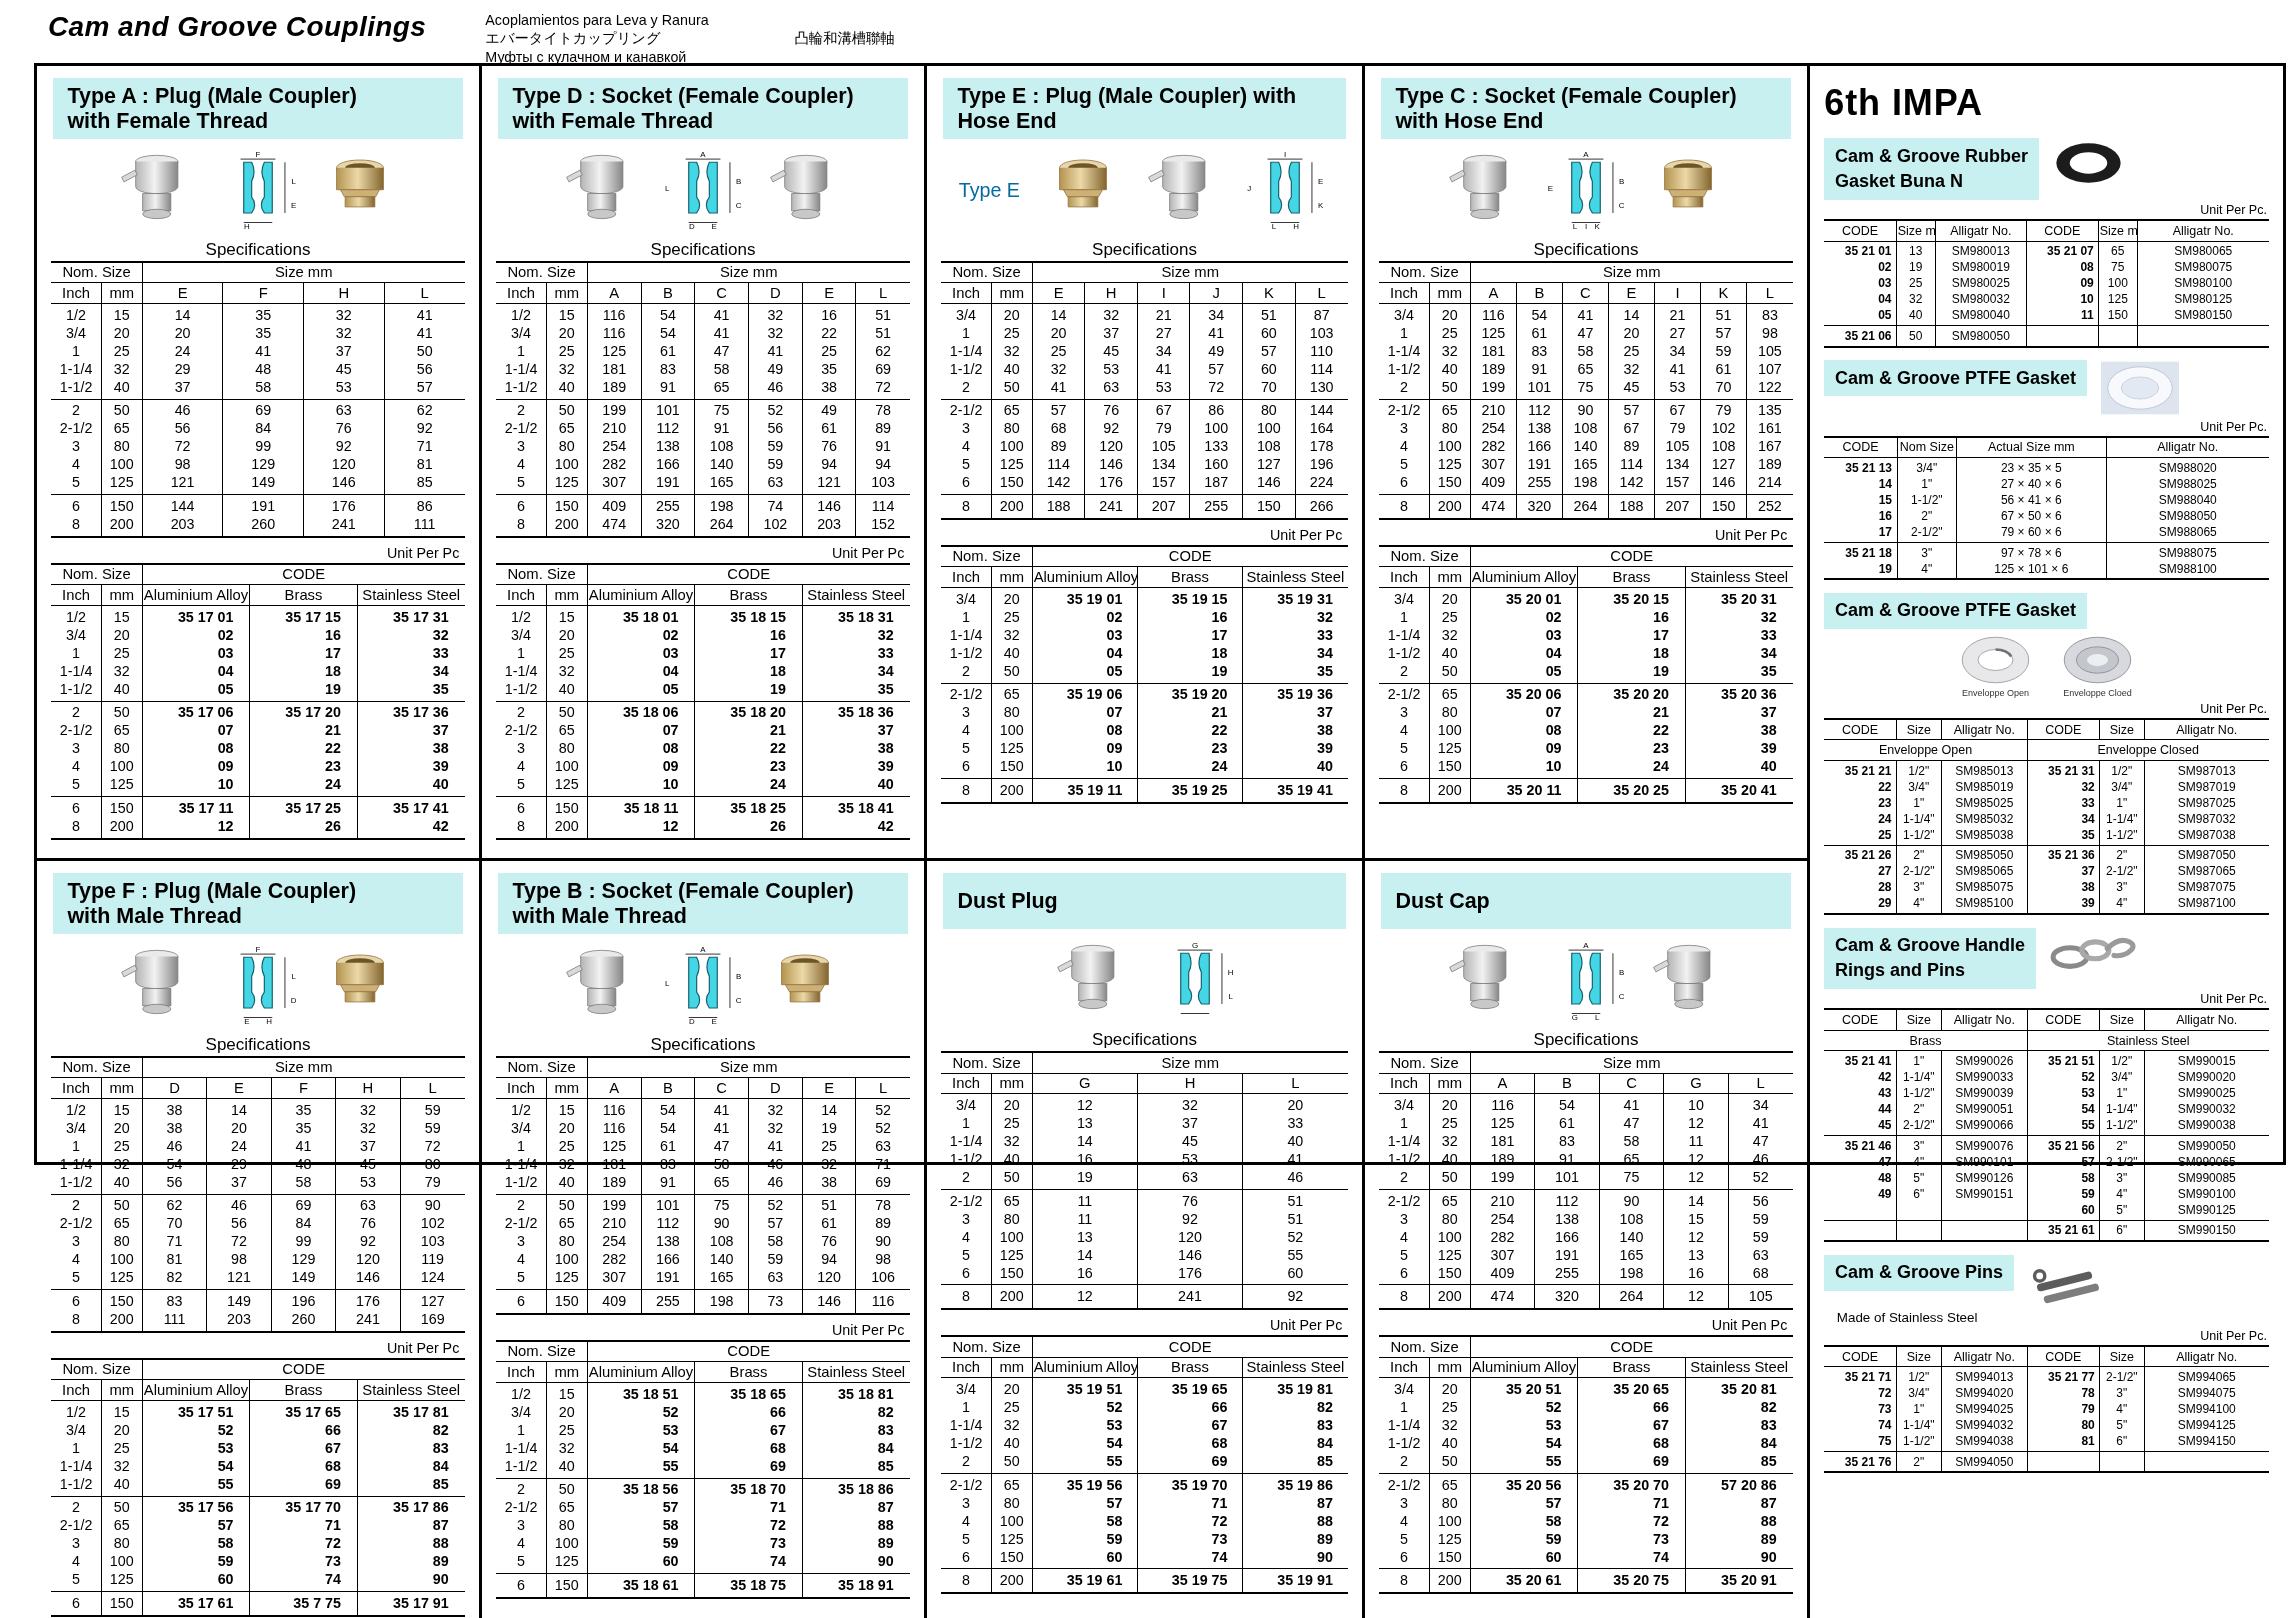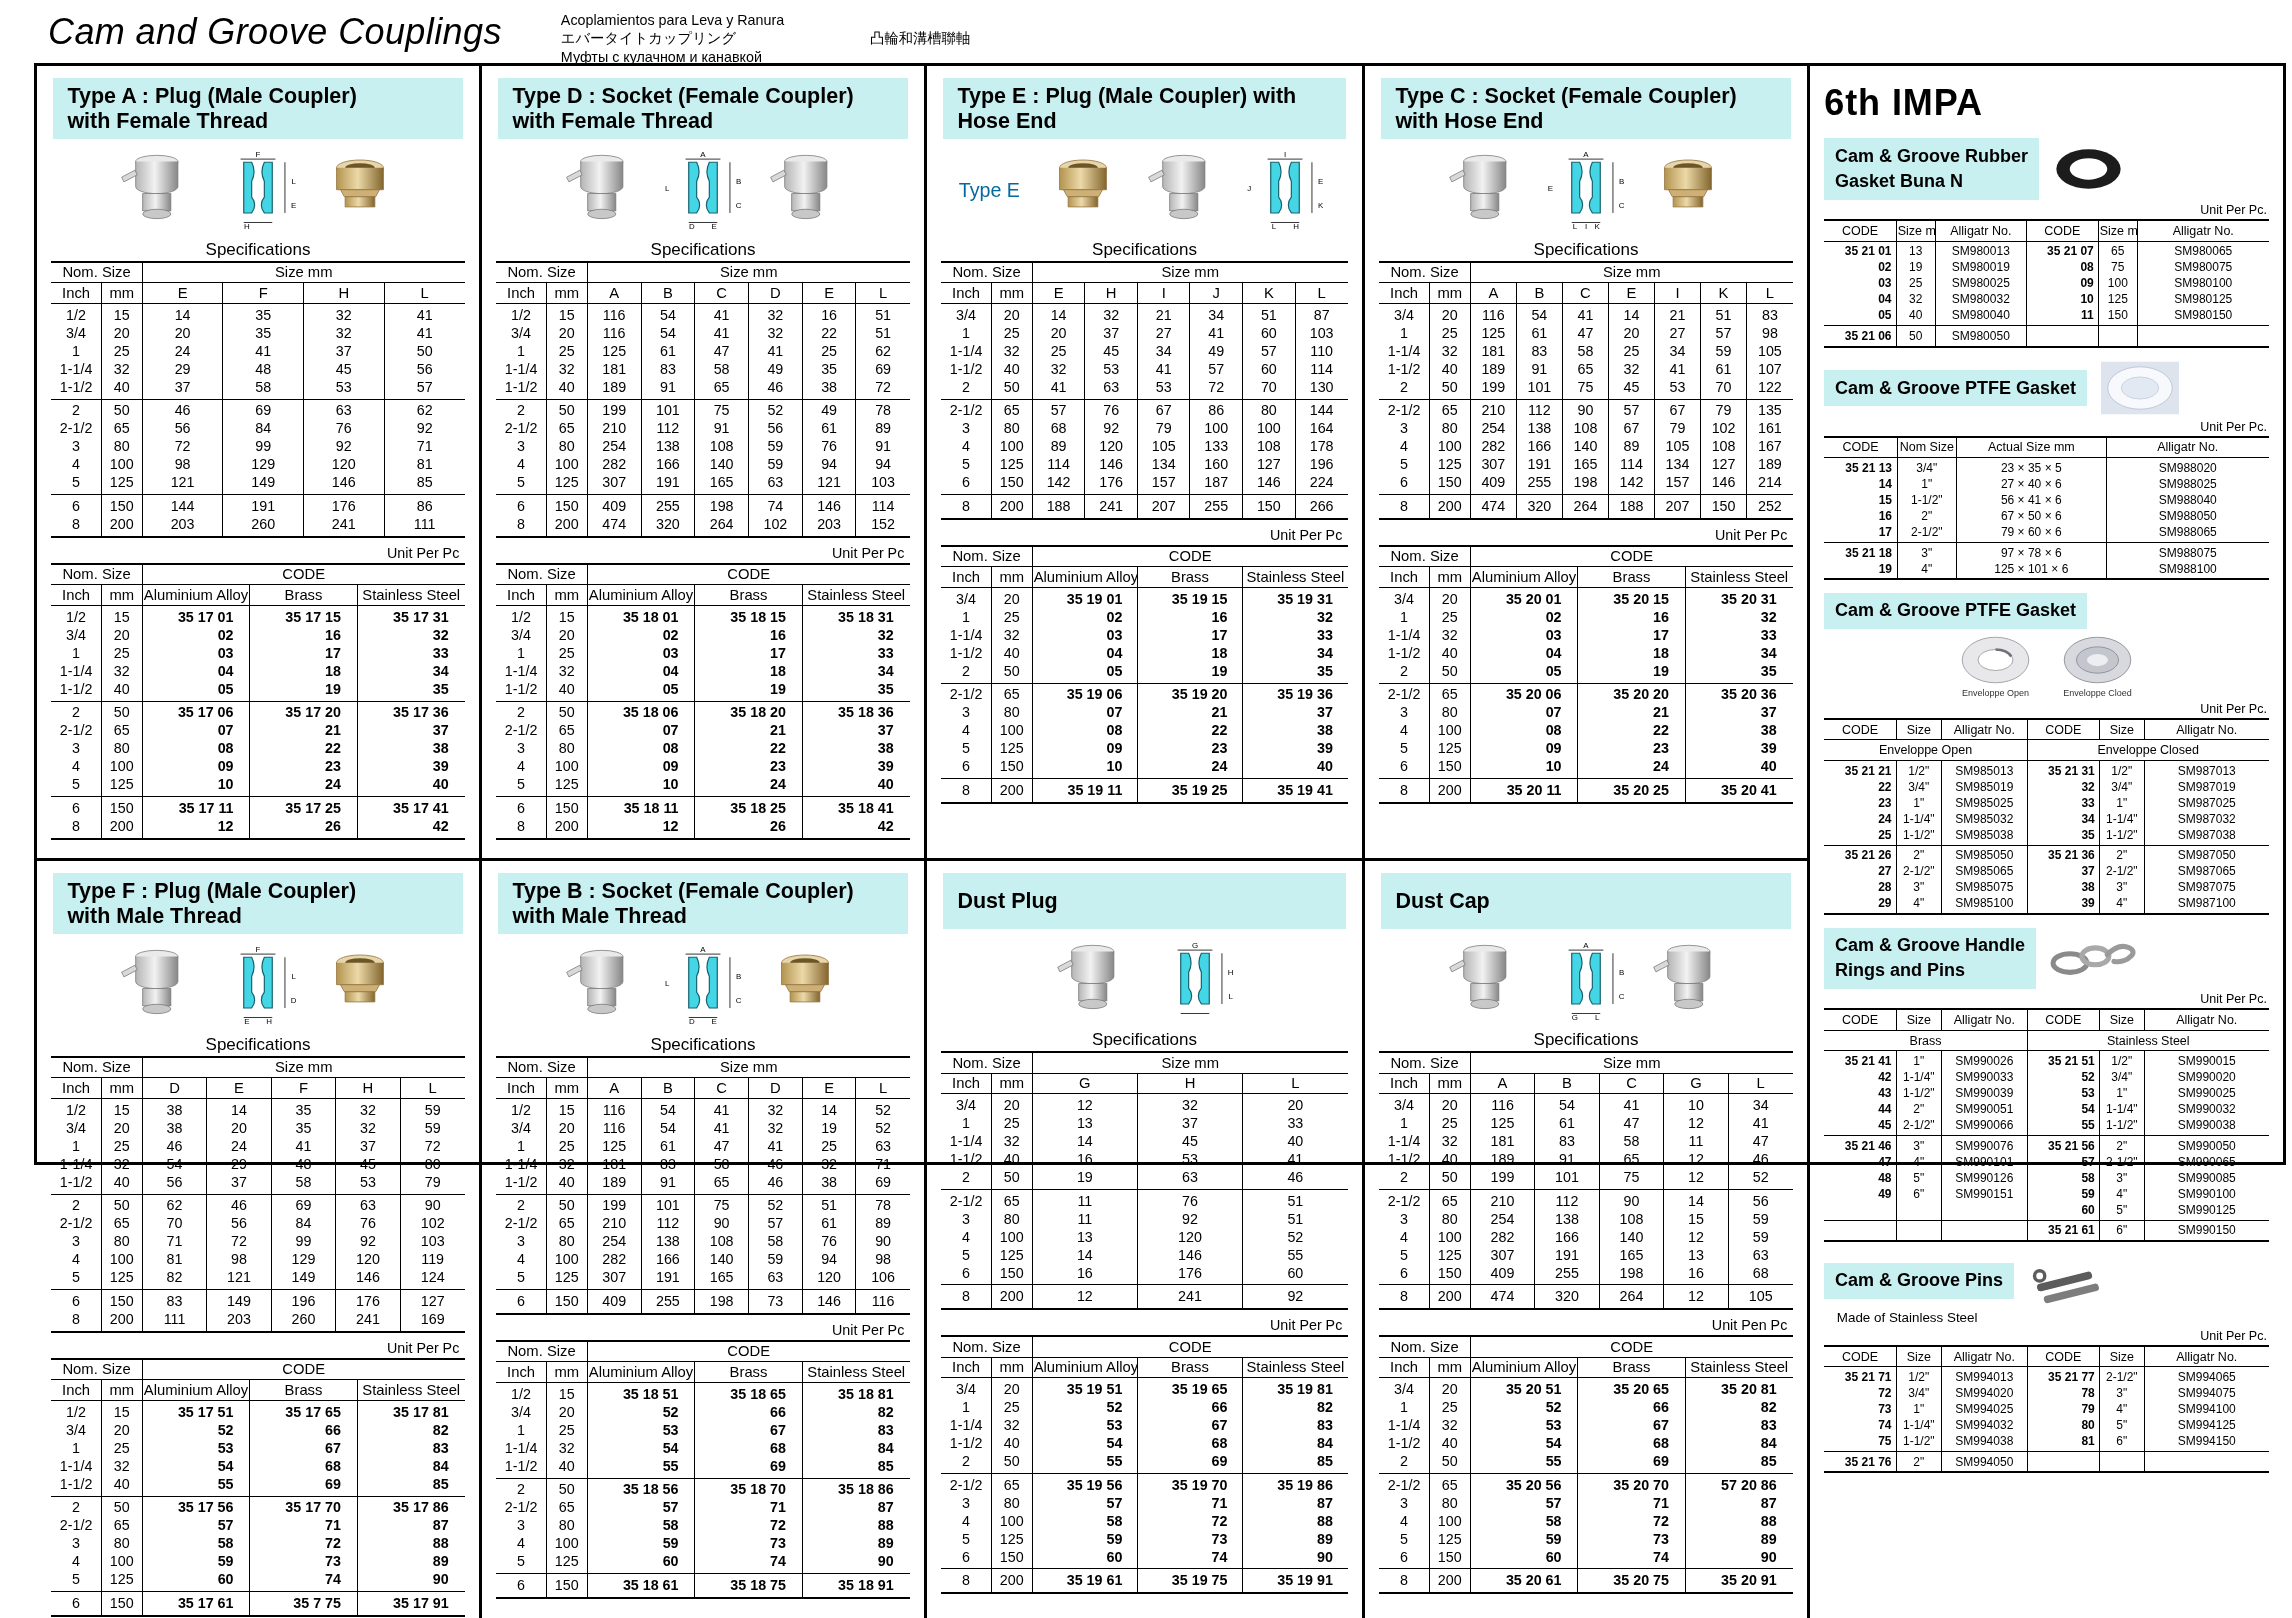--- a/index.html
+++ b/index.html
@@ -1,19 +1,19 @@
 <!DOCTYPE html>
 <html style="font-size:14.3px"><head>
 <meta charset="utf-8">
 <style>
   *{box-sizing:border-box;margin:0;padding:0}
   html,body{background:#fff}
   body{width:2293px;height:1618px;position:relative;font-family:"Liberation Sans",sans-serif;color:#000}
   .pageheader{position:absolute;left:48px;top:10.7px;display:flex;gap:59px;align-items:flex-start}
-  .ptitle{font-size:36px;font-weight:normal;font-style:italic;letter-spacing:0.4px}
+  .ptitle{font-size:28px;font-weight:bold;font-style:italic;letter-spacing:0.4px}
   .translations{font-size:14.3px;line-height:1.3}
   .translations .gap{display:inline-block;width:134px}
   .main{position:absolute;left:34px;top:63px;width:2252px;height:1102px;border:3.6px solid #000;display:grid;grid-template-columns:445px 445px 438px 445px 1fr;background:#fff}
   .pcol{border-right:3.6px solid #000;display:grid;grid-template-rows:795px 1fr;min-width:0}
   .panel{padding:10.7px 14.3px 5.4px;overflow:hidden}
   .panel.top{border-bottom:3.6px solid #000}
   .banner{background:#c9f0f1;min-height:56px;display:flex;flex-direction:column;justify-content:center;padding:5.4px 7.2px 5.4px 14.3px;margin:1.8px 1.8px 3.6px}
   .banner .l1{font-size:21.5px;font-weight:bold}
   .banner .l2{font-size:21.5px;font-weight:bold;text-align:left}
   .imgrow{display:flex;justify-content:center;align-items:center;gap:14.3px;height:95px;margin:1.8px 0}
@@ -28,21 +28,21 @@
   .dt tbody tr:first-child td{padding-top:1.8px}
   .dt tbody tr:last-child td{padding-bottom:2.7px}
   .unitline{text-align:right;font-size:14.3px;margin:7.2px 5.4px 1.8px}
   .codeb{display:inline-block;text-align:right;font-weight:bold}
   .w-p{width:75px}
   .w-s{width:63px}
   
   .sidebar{padding:10.7px 14.3px;overflow:hidden}
   .impa{font-size:36px;font-weight:bold;margin:5.4px 0 14.3px;letter-spacing:0.9px}
   .sideblock{margin-bottom:12.5px}
-  .sbrow{display:flex;align-items:center;gap:12.5px}
+  .sbrow{display:flex;align-items:flex-start;gap:12.5px}
   .sbanner{background:#c9f0f1;padding:5.4px 10.7px;font-weight:bold;font-size:18px;line-height:1.4;display:inline-block}
   .ssub{font-size:13.4px;margin:3.6px 0 0 12.5px}
   .sunit{text-align:right;font-size:12.5px;margin:3.6px 1.8px 1.8px}
   table.st{border-collapse:collapse;width:100%;border-top:2.7px solid #000;border-bottom:2.7px solid #000;table-layout:fixed}
   .st th,.st td{border-left:1.3px solid #000;font-size:12px;line-height:16px;text-align:center;padding:0 0.9px;font-weight:normal;overflow:hidden;white-space:nowrap}
   .st th:first-child,.st td:first-child{border-left:none}
   .st thead th{border-bottom:1.3px solid #000;padding:1.8px 0.9px;font-size:12.5px}
   .st tr.subhead th{border-bottom:1.3px solid #000;font-size:12.5px}
   .st tbody{border-top:1.3px solid #000}
   .st tbody tr:first-child td{padding-top:1.8px}

